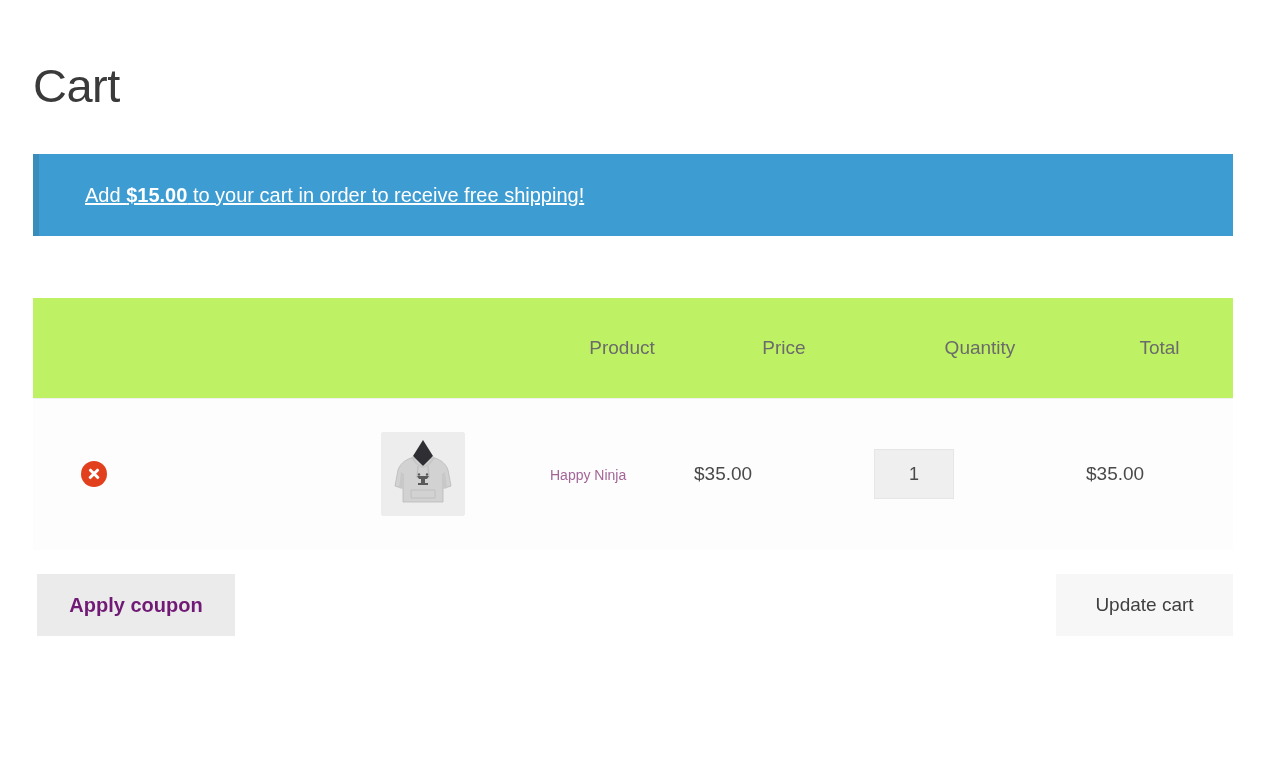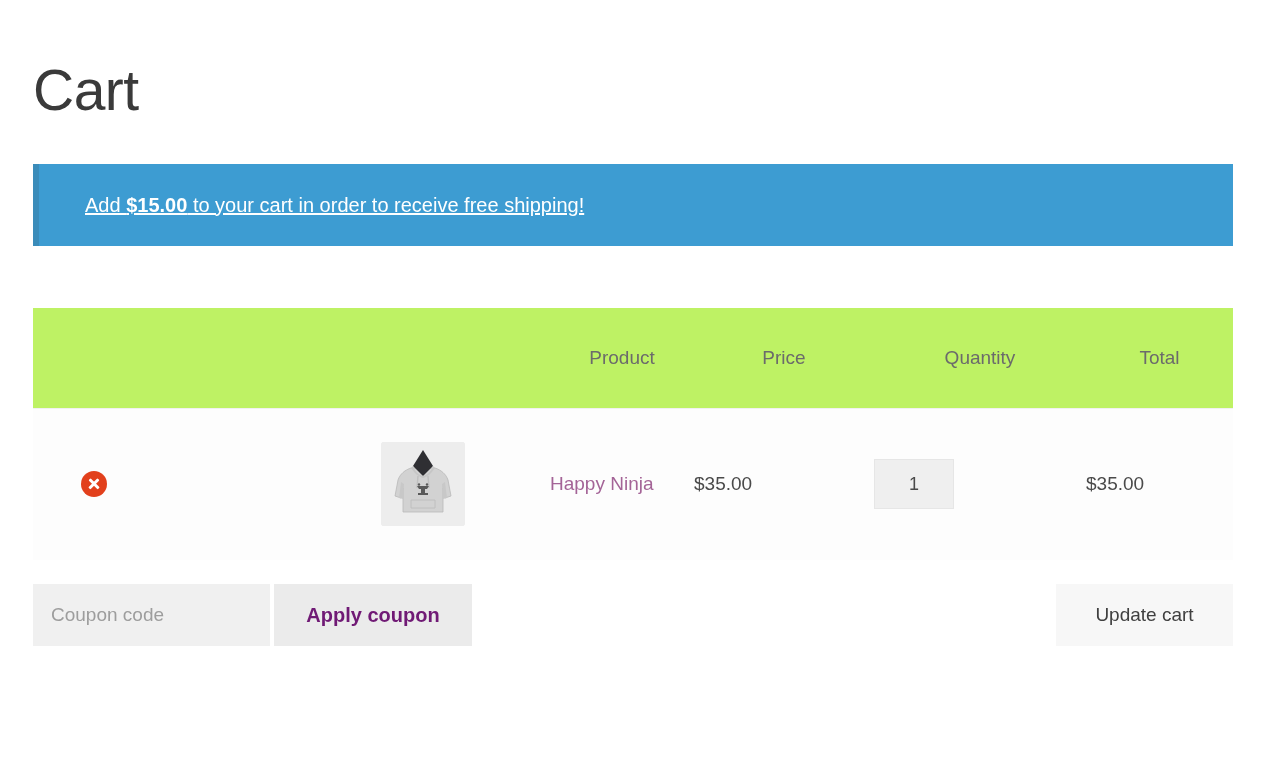--- a/index.html
+++ b/index.html
@@ -22,21 +22,21 @@
 
   .content {
     position: absolute;
     left: 33px;
     top: 0;
     width: 1200px;
   }
 
   
   .page-title {
-    font-size: 57px;
+    font-size: 47px;
     font-weight: 300;
     color: #3a3a3a;
     letter-spacing: -0.5px;
     line-height: 1;
     margin-top: 62px;
     margin-bottom: 0;
     font-family: "Liberation Sans", "DejaVu Sans", sans-serif;
   }
 
   
@@ -166,21 +166,21 @@
     position: relative;
     overflow: hidden;
     display: block;
   }
   .thumb svg { display: block; width: 84px; height: 84px; }
 
   
   .product-cell { padding-left: 109px !important; }
   .product-link {
     color: #a46497;
-    font-size: 19px;
+    font-size: 14px;
     text-decoration: none;
     cursor: pointer;
   }
 
   .price-cell  { color: #4a4a4a; }
   .total-cell  { color: #4a4a4a; }
 
   
   .qty-box {
     width: 80px;
@@ -326,19 +326,18 @@
           <td class="quantity-cell">
             <input class="qty-box" type="text" value="1" style="">
           </td>
 
           <td class="total-cell">$35.00</td>
         </tr>
       </tbody>
     </table>
 
     <div class="actions-row">
-      <input class="coupon-input" type="text" placeholder="Coupon code" style="">
       <button class="apply-coupon-btn">Apply coupon</button>
       <button class="update-cart-btn">Update cart</button>
     </div>
 
   </div>
 </div>
 
 </body></html>

